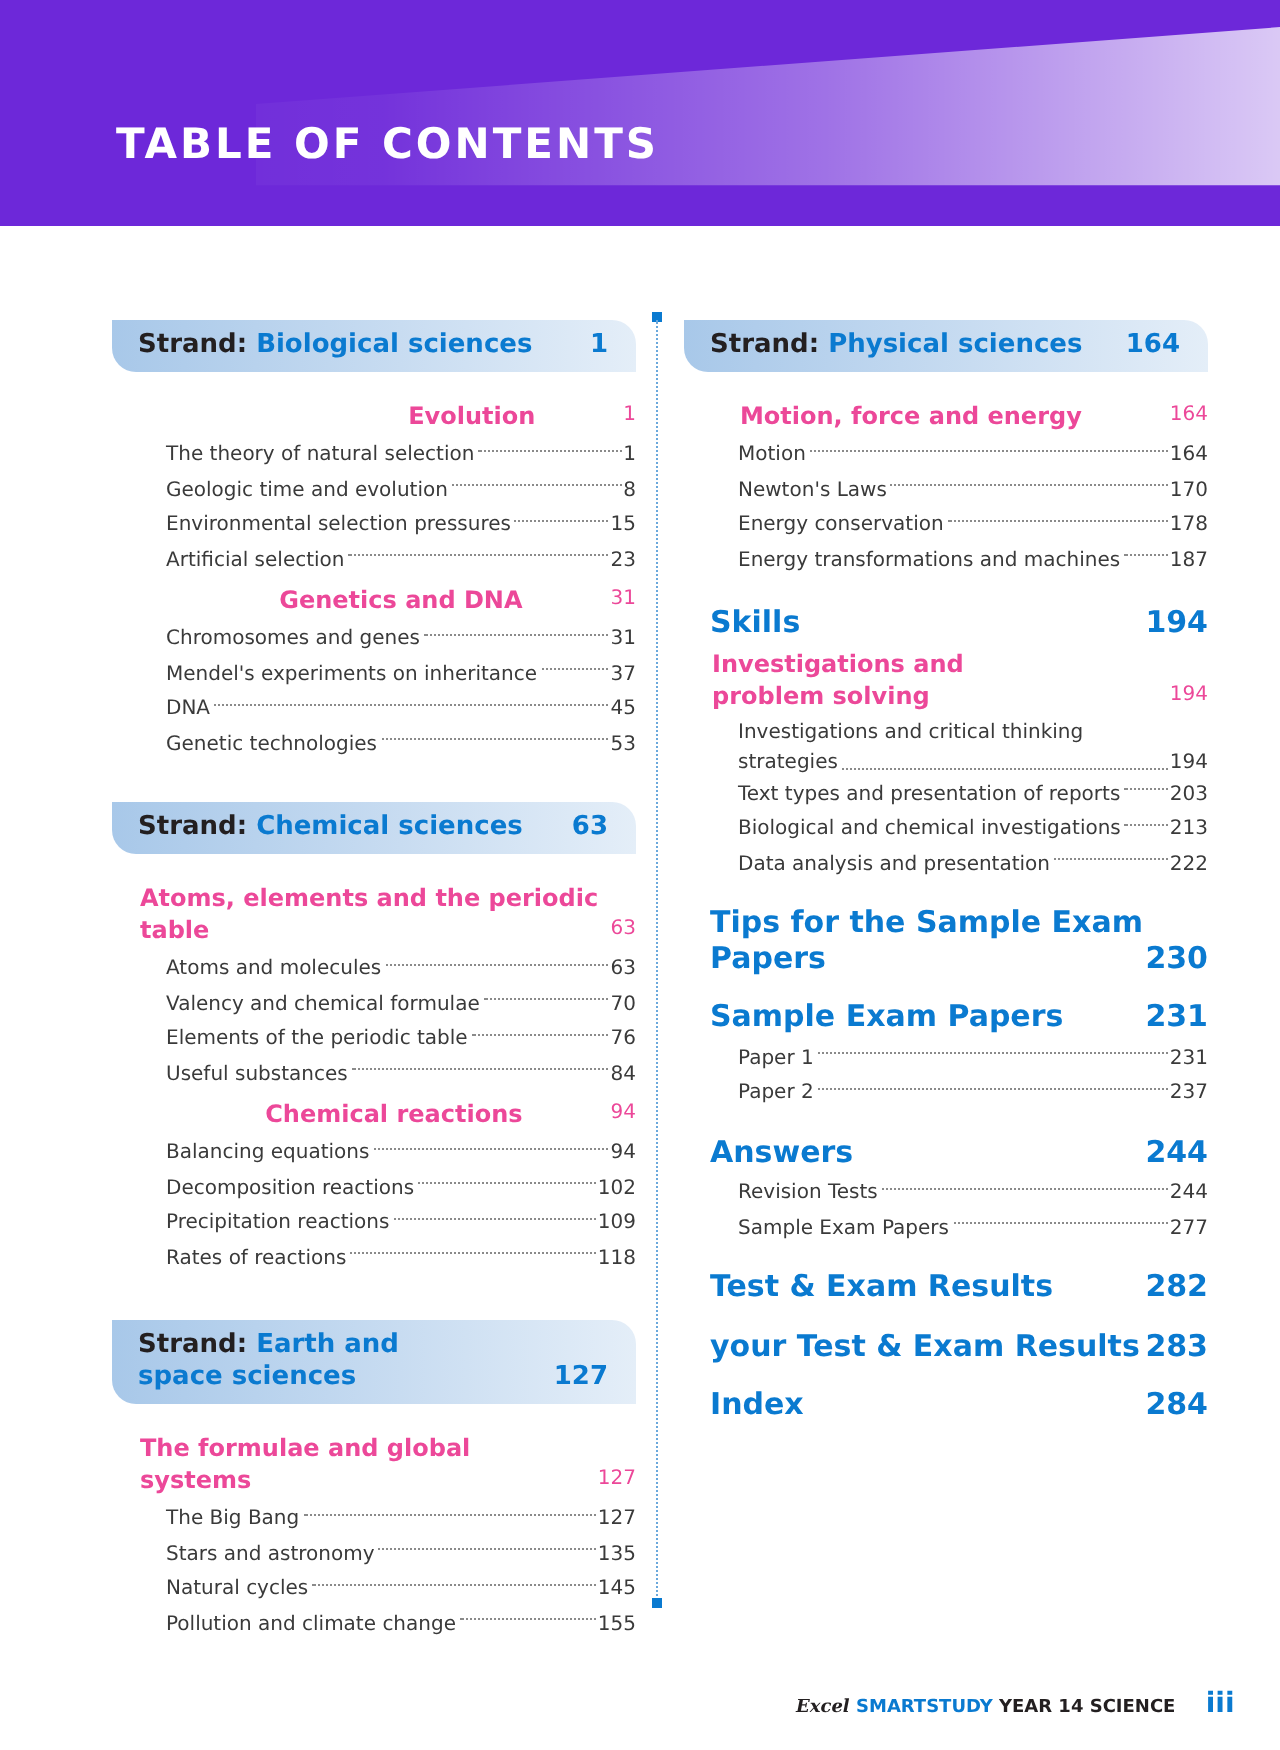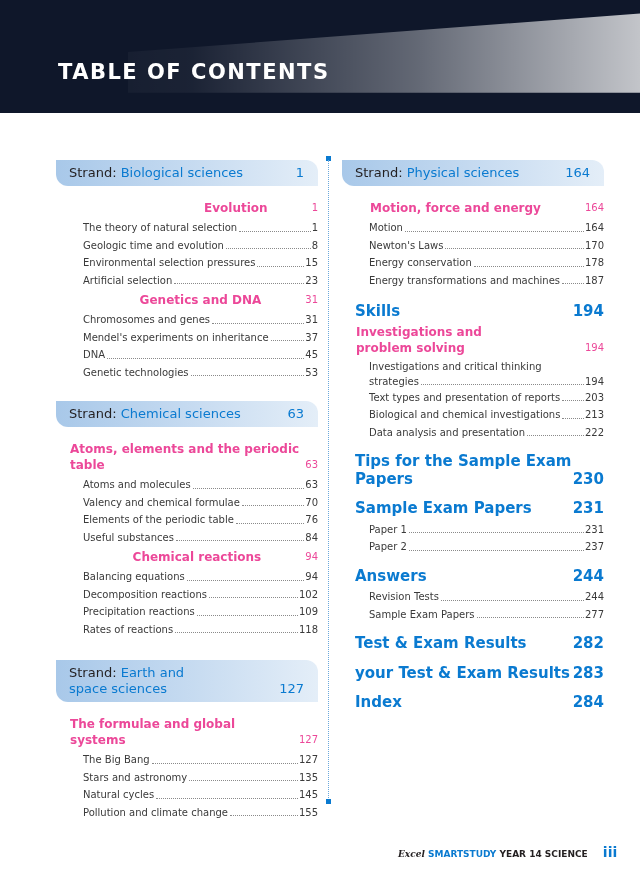--- a/index.html
+++ b/index.html
@@ -1,21 +1,21 @@
 <!DOCTYPE html>
 <html><head>
 <meta charset="utf-8">
 <style>
   * { box-sizing: border-box; margin: 0; padding: 0; }
   html, body { width: 640px; height: 875px; background: #ffffff; overflow: hidden; }
   body { position: relative; font-family: "DejaVu Sans", sans-serif; color: #231f20; }
 
   .banner {
     position: absolute; left: 0; top: 0; width: 640px; height: 113px;
-    background: #0f172a; overflow: hidden;
+    background: #6d28d9; overflow: hidden;
   }
   .banner .swoosh {
     position: absolute; left: 0; top: 0; width: 640px; height: 113px;
     background: linear-gradient(90deg, rgba(255,255,255,0) 0%, rgba(255,255,255,0.05) 30%, rgba(255,255,255,0.35) 65%, rgba(255,255,255,0.75) 100%);
     clip-path: polygon(20% 46%, 100% 12%, 100% 82%, 20% 82%);
   }
   .banner .title {
     position: absolute; left: 58px; top: 60px;
     font-family: "DejaVu Sans", sans-serif; font-weight: bold;
     font-size: 21px; letter-spacing: 1.5px; color: #ffffff;
@@ -32,37 +32,37 @@
   .divider-dot { position: absolute; left: 326px; width: 5px; height: 5px; background: #0a7ad0; }
   .divider-dot.top { top: 156px; }
   .divider-dot.bottom { top: 799px; }
 
   .strand {
     position: relative; width: 262px;
     background: linear-gradient(90deg, #a8c8e9 0%, #c8dcf1 55%, #e4eef8 100%);
     border-radius: 0 12px 0 12px;
     padding: 5px 14px 5px 13px;
     display: flex; justify-content: space-between; align-items: flex-end;
-    font-weight: normal; font-size: 13px; line-height: 16px;
+    font-weight: bold; font-size: 13px; line-height: 16px;
     margin-bottom: 14px;
   }
   .strand .label { color: #231f20; }
   .strand .name { color: #0a7ad0; }
   .strand .page { color: #0a7ad0; }
   .strand.two-line { padding-top: 5px; padding-bottom: 5px; }
 
   .topic {
     display: flex; justify-content: flex-end; align-items: flex-end;
     font-weight: bold; font-size: 12px; line-height: 16px; color: #ec4899;
     padding-left: 14px; margin-top: 3px; margin-bottom: 3px; gap: 44px;
   }
   .topic .page { font-weight: normal; font-size: 10px; }
 
   .entry {
-    display: flex; align-items: flex-end; font-size: 10px; line-height: 17.5px;
+    display: flex; align-items: center; font-size: 10px; line-height: 17.5px;
     color: #3a3a3a; padding-left: 27px;
   }
   .entry .text { white-space: nowrap; }
   .entry .dots {
     flex: 1; border-bottom: 1px dotted #8a8a8a; margin: 0 1px 5px 2px; min-width: 6px;
   }
   .entry .page { white-space: nowrap; }
   .entry.wrap { display: block; }
   .entry.wrap .line2 { display: flex; align-items: flex-end; }
 

